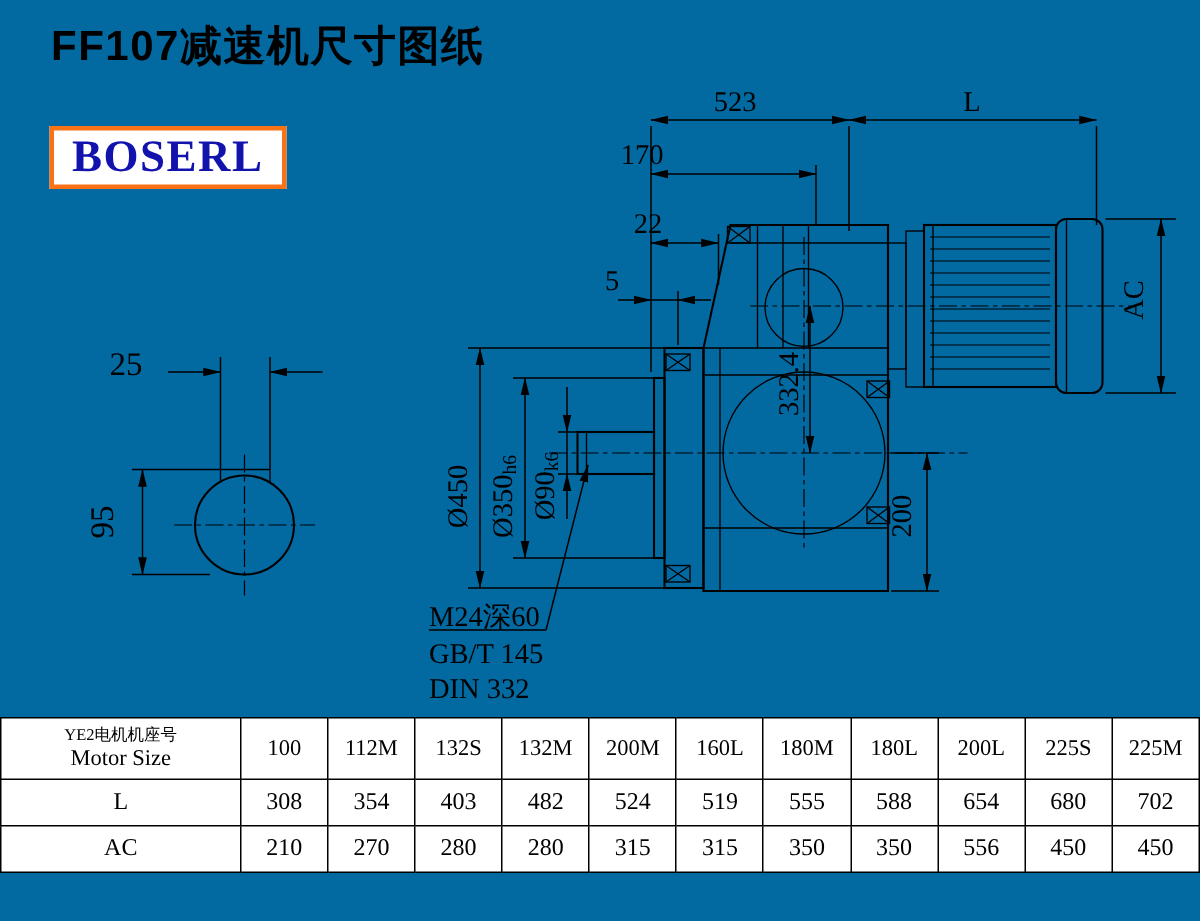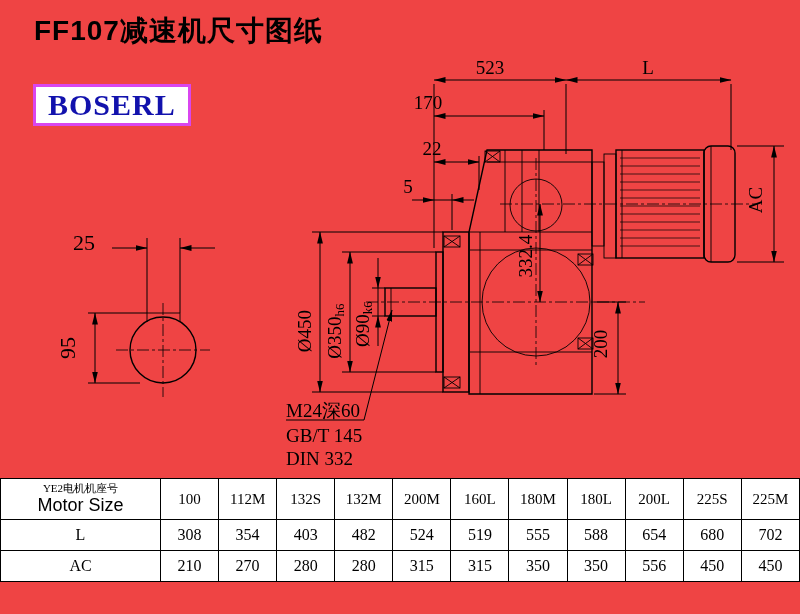--- a/index.html
+++ b/index.html
@@ -1,22 +1,22 @@
 <!DOCTYPE html>
 <html><head>
 <meta charset="utf-8">
 <style>
   html,body { margin:0; padding:0; background:#fff; }
-  .page { position:relative; width:800px; height:614px; background:#ef4444; overflow:hidden;
+  .page { position:relative; width:800px; height:614px; background:#0369a1; overflow:hidden;
           font-family:"Liberation Serif", serif; color:#000; }
 
   .title { position:absolute; left:34px; top:12px; font-family:"Liberation Sans", sans-serif;
            font-weight:700; font-size:28px; letter-spacing:1px; }
 
-  .logo { position:absolute; left:33px; top:84px; border:3px solid #d946ef; padding:1px 12px;
+  .logo { position:absolute; left:33px; top:84px; border:3px solid #f97316; padding:1px 12px;
           background:#fff; }
   .logo span { font-family:"Liberation Serif", serif; font-weight:700; font-size:30px;
                color:#1212ad; letter-spacing:1px; }
 
   svg.drawing { position:absolute; left:0; top:0; }
 
   
   .ol  { fill:none; stroke:#000; stroke-width:1.4; }
   .th  { fill:none; stroke:#000; stroke-width:.9; }
   .fin { stroke:#000; stroke-width:.7; }
@@ -26,21 +26,21 @@
   .dtb { font:22px "Liberation Serif", serif; fill:#000; }
   .tol { font-size:13px; }
 
   
   table.dims { position:absolute; left:0; top:478px; width:800px; border-collapse:collapse;
                background:#fff; table-layout:fixed; }
   .dims th, .dims td { border:1px solid #000; text-align:center; vertical-align:middle;
                        padding:0; font-weight:400; }
   .dims tr.hdr th { height:40px; font-size:15px; }
   .dims tr.hdr .cn { font-size:11px; line-height:1.3; }
-  .dims tr.hdr .en { font-family:Liberation Sans, sans-serif; font-size:18px; line-height:1.2; }
+  .dims tr.hdr .en { font-family:Liberation Serif, serif; font-size:15px; line-height:1.2; }
   .dims tr.r td { height:30px; font-size:16px; }
 </style>
 </head>
 <body>
 
 <div class="page">
 
   <div class="title">FF107减速机尺寸图纸</div>
 
   <div class="logo">

